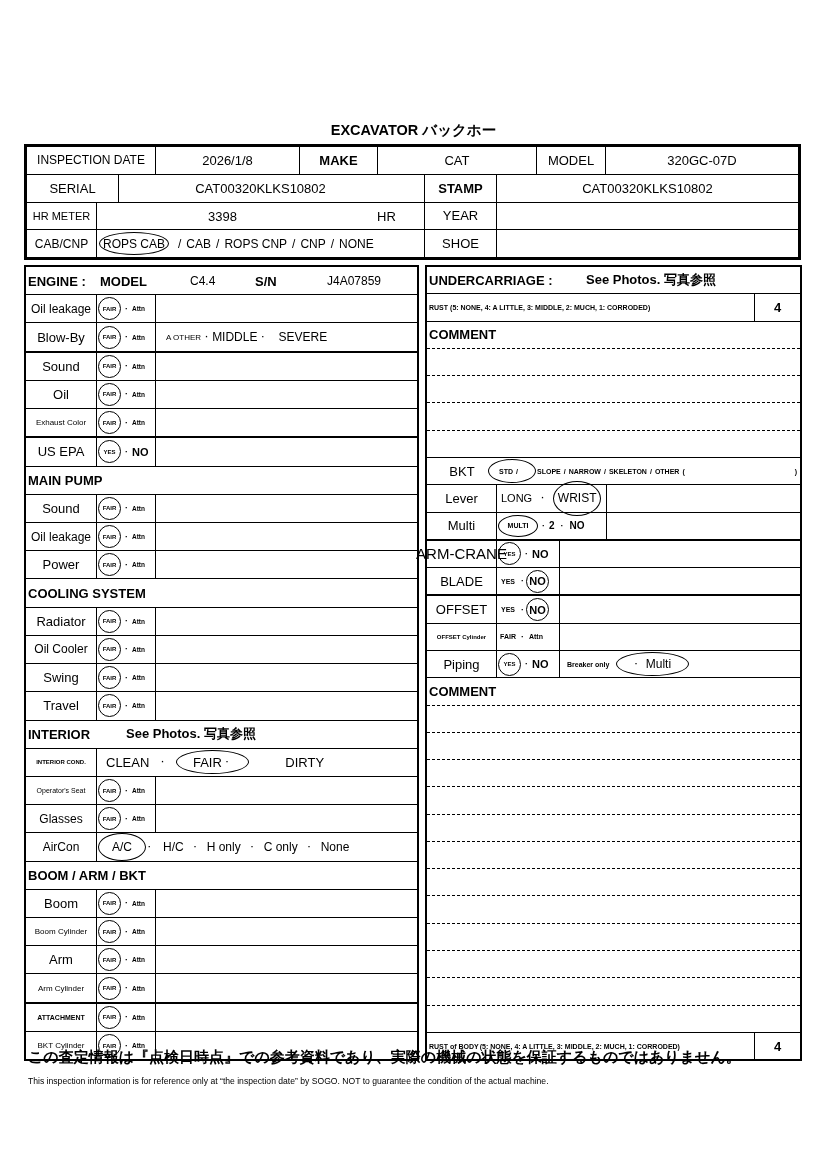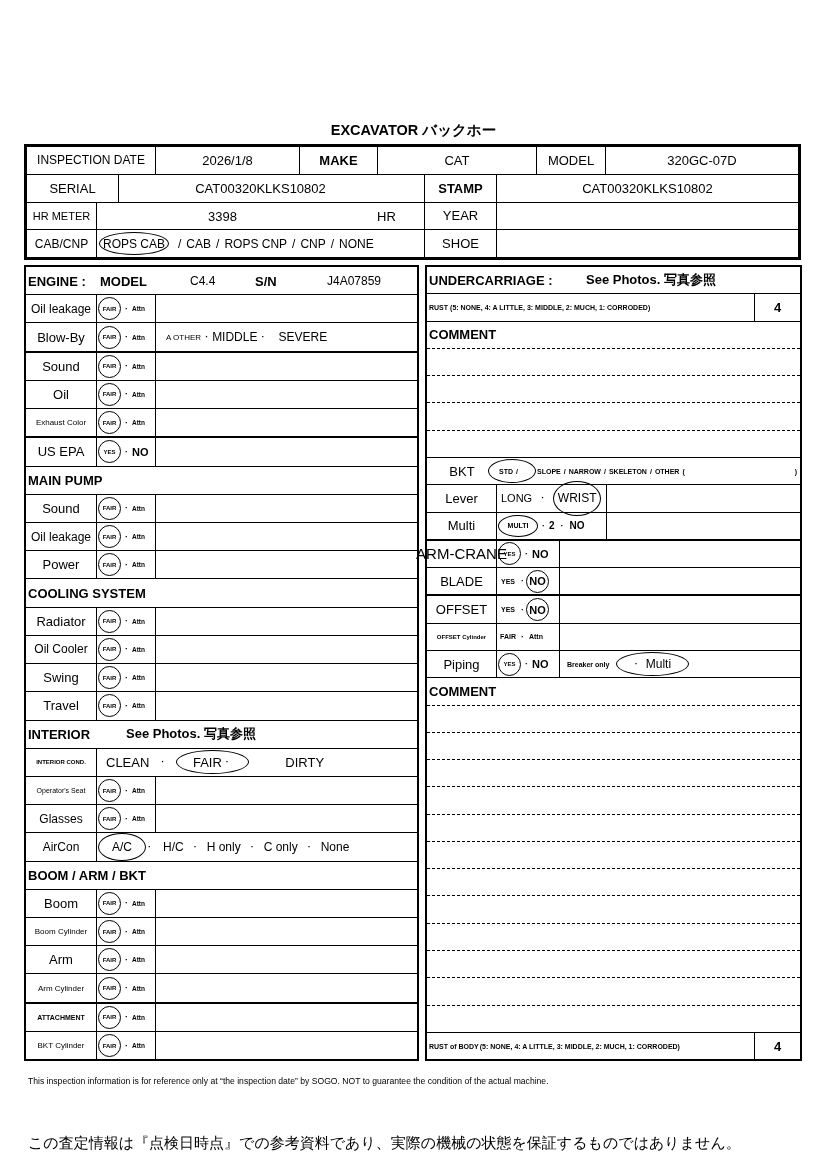--- a/index.html
+++ b/index.html
@@ -22,21 +22,21 @@
 
 .la{left:0;width:71px}.lb{left:71px;width:59px;padding-left:1px}.lc{left:130px;right:0}
 
 .ra{left:0;width:70px}
 .fc{display:inline-flex;align-items:center;justify-content:center;width:23px;height:23px;border:1.3px solid #000;border-radius:50%;font-size:6px;font-weight:bold}
 .attn{font-size:6.5px;font-weight:bold}
 .dot{font-size:9px;margin:0 4px;font-weight:bold}
 .ell{display:inline-flex;align-items:center;justify-content:center;border:1.3px solid #000;border-radius:50%;height:23px;padding:0 4px}
 .sechead{font-size:13px;font-weight:bold;padding-left:2px}
 .footer1{position:absolute;left:28px;top:1076px;font-size:8.6px;white-space:nowrap}
-.footer2{position:absolute;left:28px;top:1134px;font-size:15px;font-weight:normal;white-space:nowrap}
+.footer2{position:absolute;left:28px;top:1048px;font-size:15px;font-weight:bold;white-space:nowrap}
 </style>
 </head>
 <body>
 
 <div id="page">
 
   <div class="title2">EXCAVATOR  バックホー</div>
 
   <div class="tbl">
     <div class="row">

